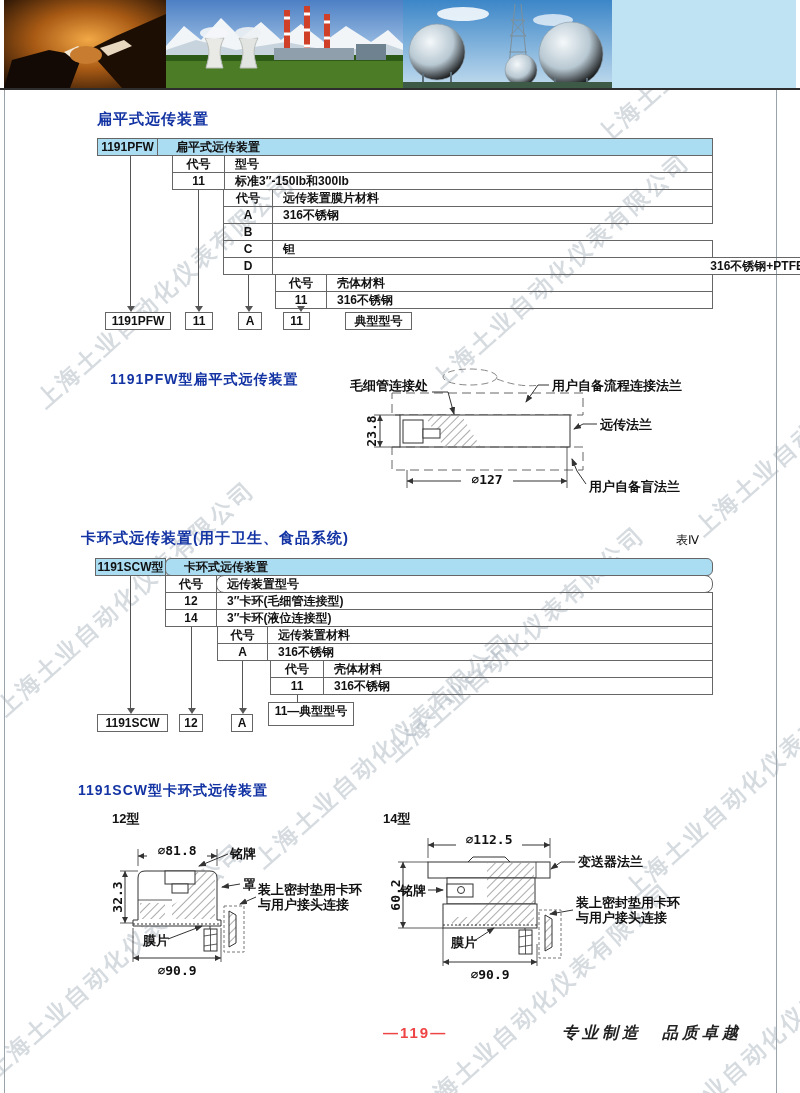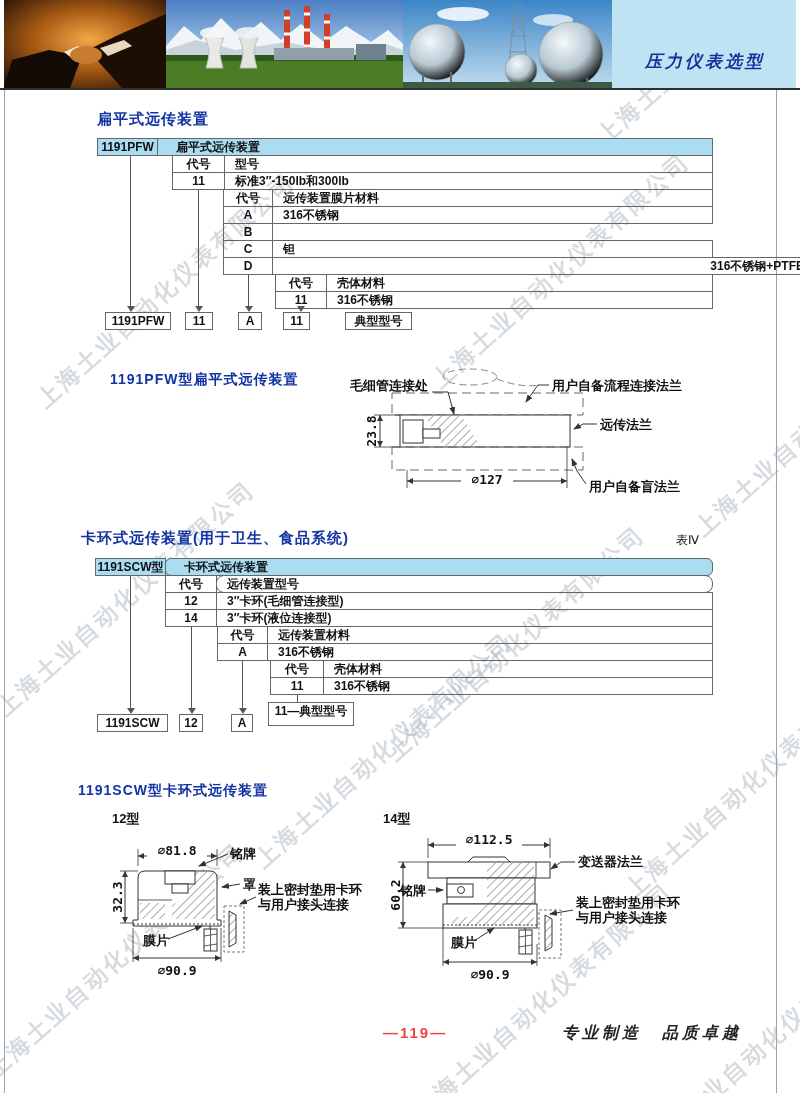--- a/index.html
+++ b/index.html
@@ -145,21 +145,20 @@
         <line x1="20" y1="72" x2="20" y2="86"></line>
           <line x1="48" y1="72" x2="48" y2="86"></line>
         <line x1="152" y1="78" x2="152" y2="88"></line>
           <line x1="184" y1="78" x2="184" y2="88"></line>
       </g>
       <rect y="82" width="209" height="6" fill="#3c5a46"></rect>
     </svg>
   </div>
 
   <div class="abs" style="left:612px;top:0;width:184px;height:88px;background:#bfe3f3;"></div>
-  <div class="hdr-title" style="left:622px;top:50px;width:166px;text-align:center;">压力仪表选型</div>
   <div class="hline" style="left:0;top:88px;width:800px;"></div>
 
   <div class="sec-title" style="left:97px;top:110px;">扁平式远传装置</div>
   <div class="tbl" id="table1" style="left:97px;top:138px;width:616px;height:196px;">
       <div class="cell code hdr" style="left: 0px; top: 0px; width: 61px; height: 18px;">1191PFW型</div>
       <div class="cell lbl hdr" style="left: 60px; top: 0px; width: 556px; height: 18px; padding-left: 18px;">扁平式远传装置</div>
       <div class="cell code" style="left: 75px; top: 17px; width: 53px; height: 18px;">代号</div>
       <div class="cell lbl" style="left: 127px; top: 17px; width: 489px; height: 18px;">型号</div>
       <div class="cell code" style="left: 75px; top: 34px; width: 53px; height: 18px;">11</div>
       <div class="cell lbl" style="left: 127px; top: 34px; width: 489px; height: 18px;">标准3″-150lb和300lb</div>

